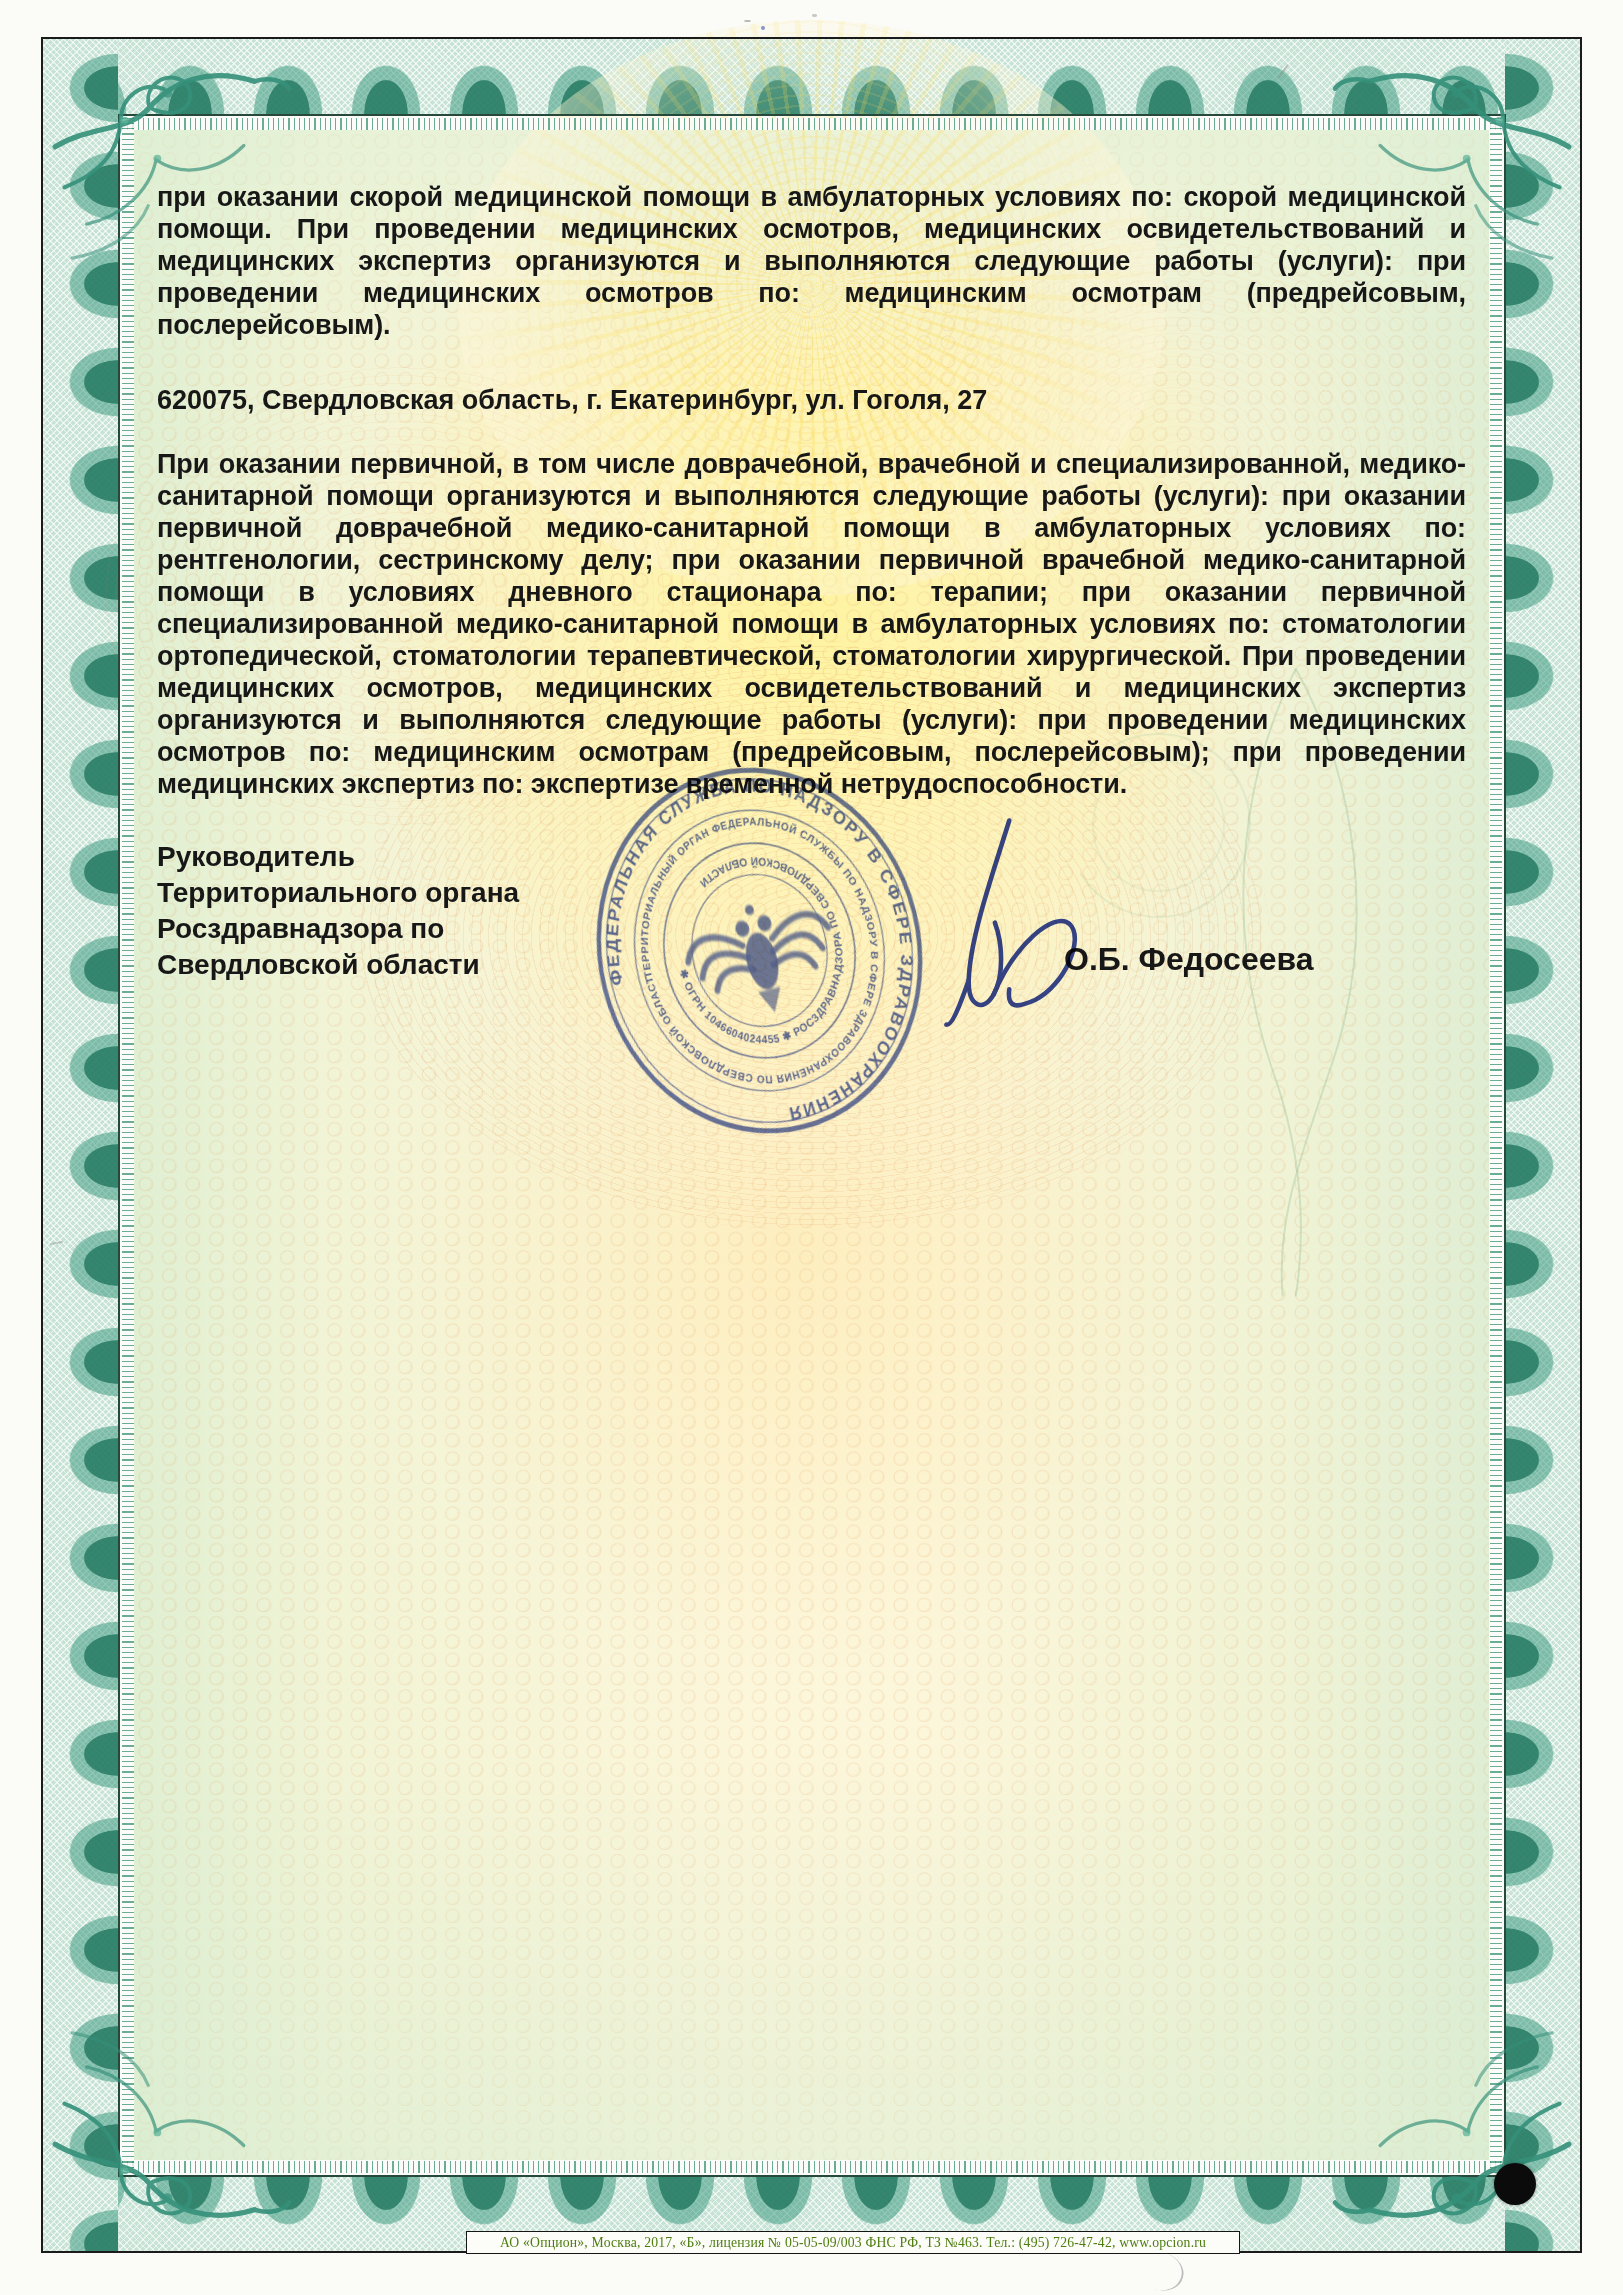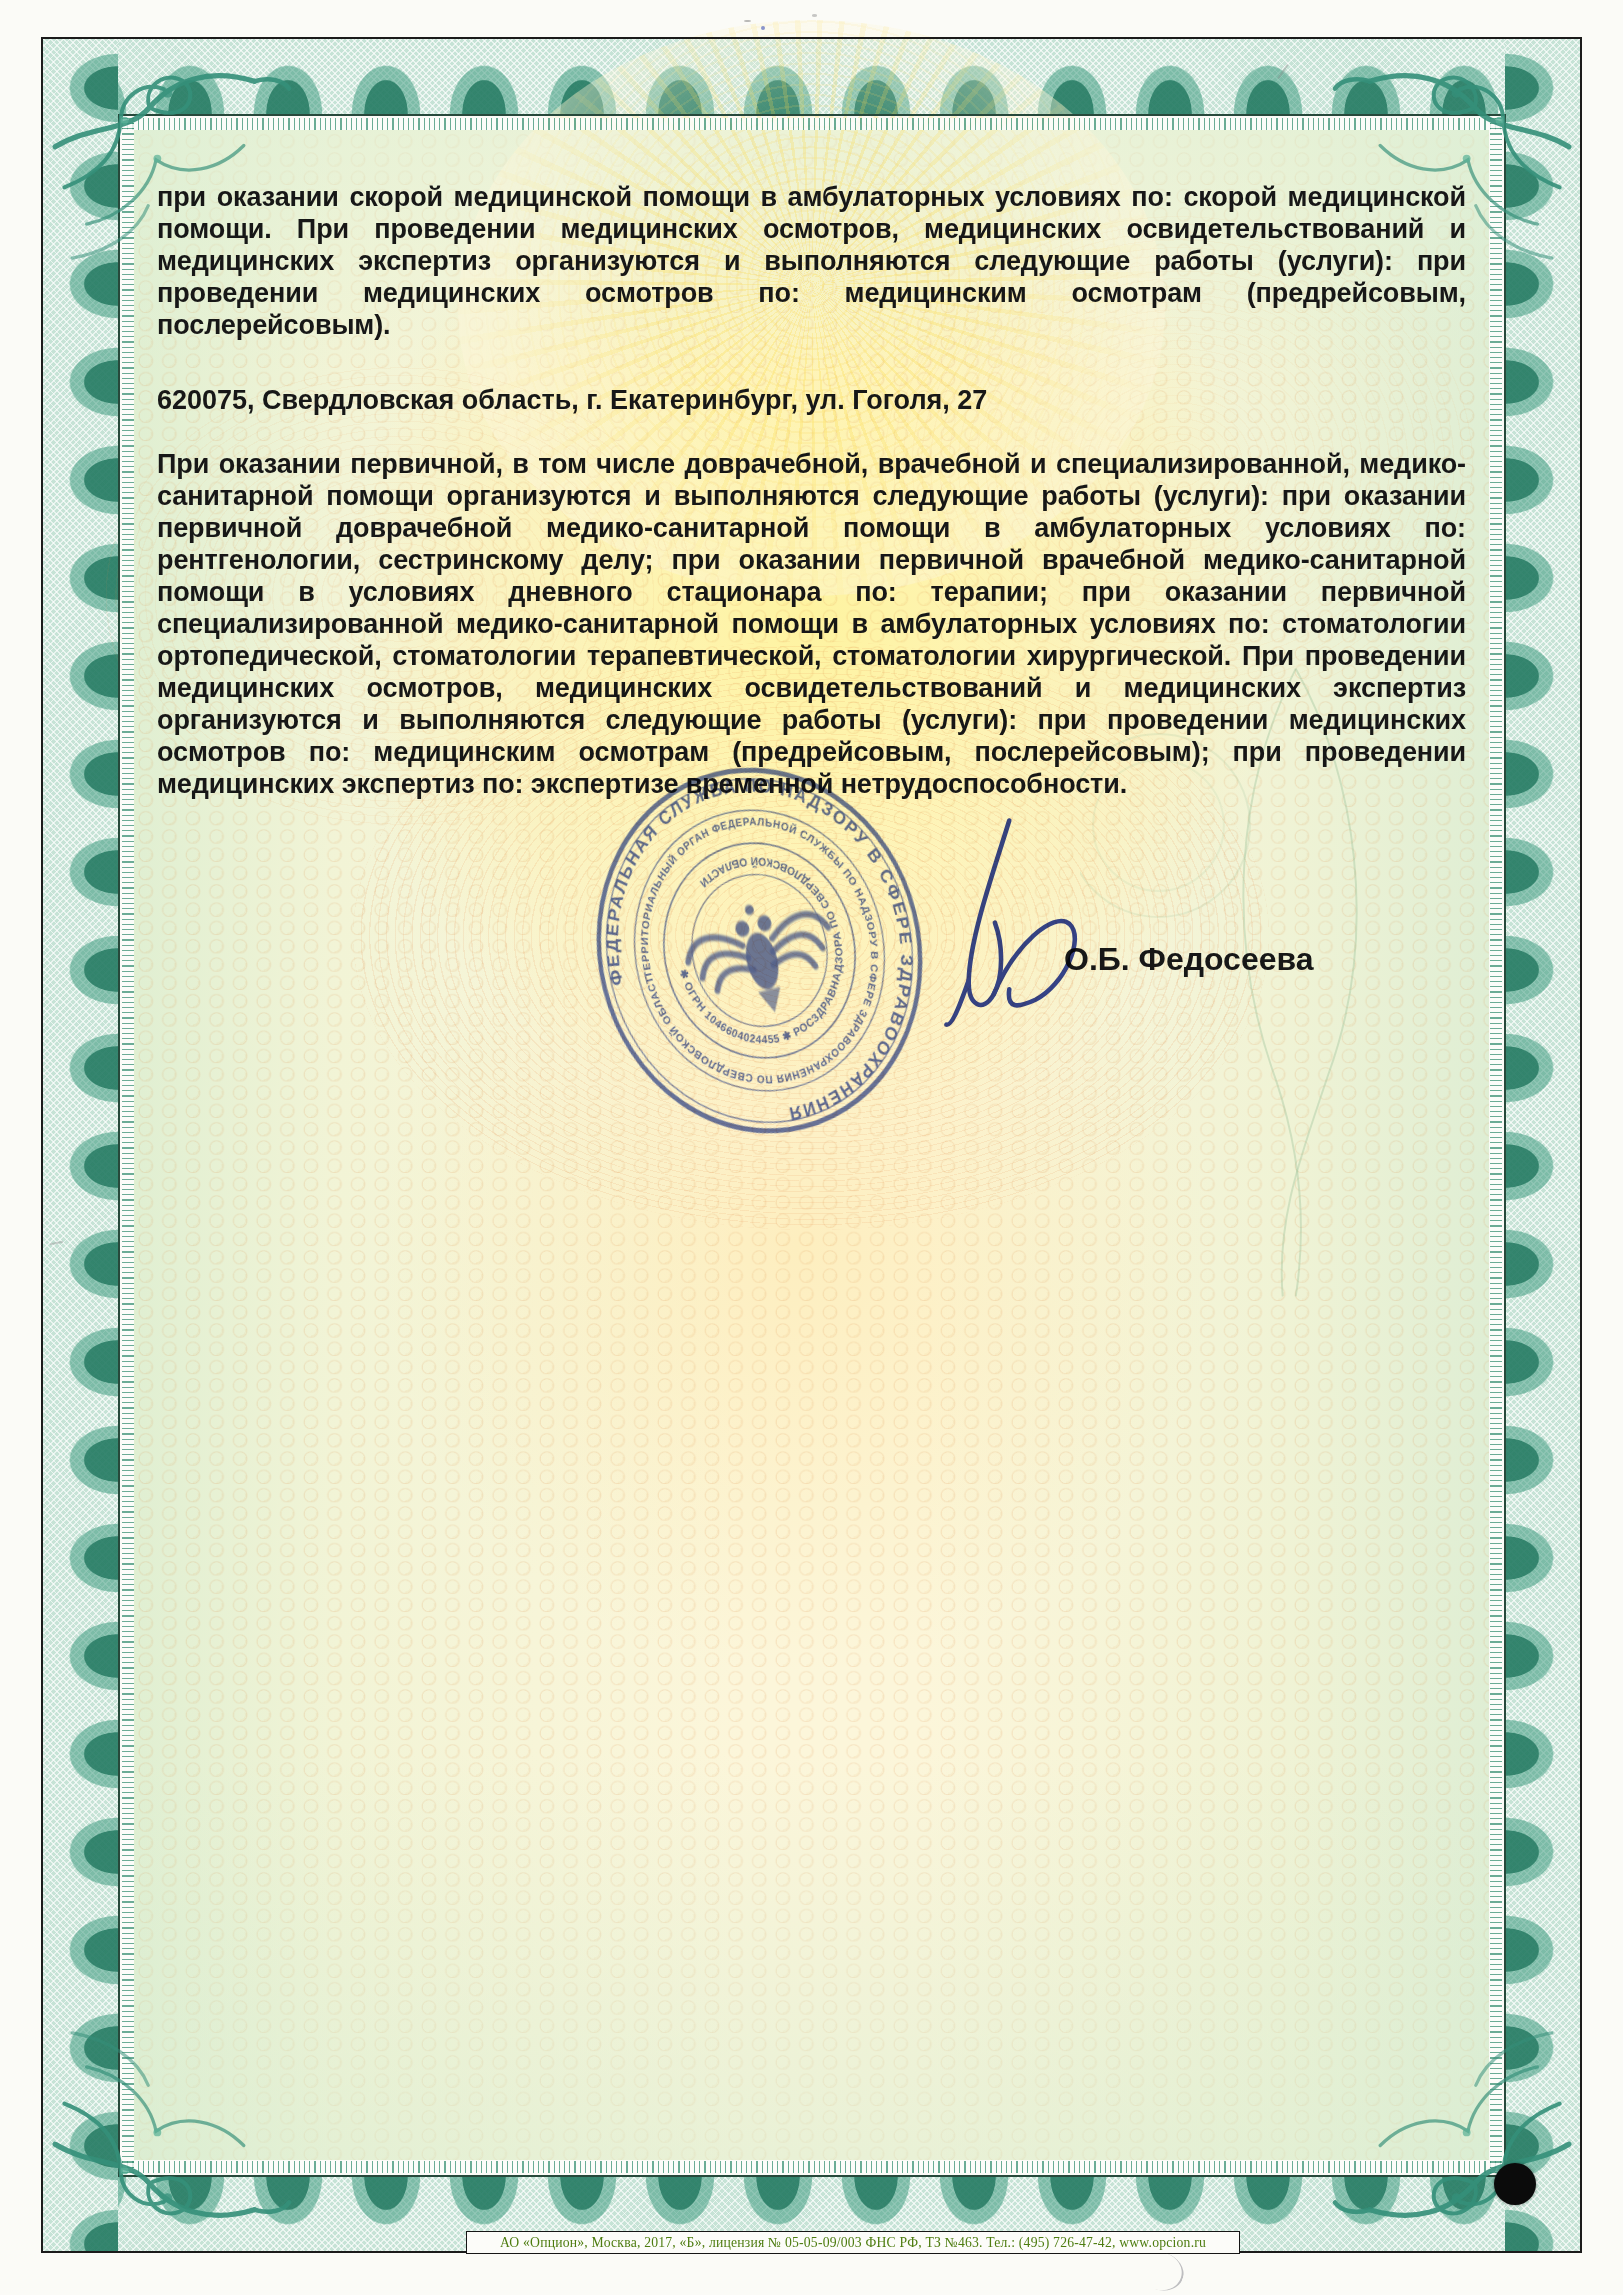--- a/index.html
+++ b/index.html
@@ -173,20 +173,26 @@
       <path d="M330,20 C240,200 220,430 300,650 C330,740 350,850 330,980"></path>
       <circle cx="120" cy="260" r="140" opacity=".5"></circle>
       <circle cx="120" cy="260" r="100" opacity=".4"></circle>
     </g>
   </svg>
 
   <div class="txt para para-top">при оказании скорой медицинской помощи в амбулаторных условиях по: скорой медицинской помощи. При проведении медицинских осмотров, медицинских освидетельствований и медицинских экспертиз организуются и выполняются следующие работы (услуги): при проведении медицинских осмотров по: медицинским осмотрам (предрейсовым, послерейсовым).</div>
   <div class="txt addr">620075, Свердловская область, г. Екатеринбург, ул. Гоголя, 27</div>
   <div class="txt para para-main">При оказании первичной, в том числе доврачебной, врачебной и специализированной, медико-санитарной помощи организуются и выполняются следующие работы (услуги): при оказании первичной доврачебной медико-санитарной помощи в амбулаторных условиях по: рентгенологии, сестринскому делу; при оказании первичной врачебной медико-санитарной помощи в условиях дневного стационара по: терапии; при оказании первичной специализированной медико-санитарной помощи в амбулаторных условиях по: стоматологии ортопедической, стоматологии терапевтической, стоматологии хирургической. При проведении медицинских осмотров, медицинских освидетельствований и медицинских экспертиз организуются и выполняются следующие работы (услуги): при проведении медицинских осмотров по: медицинским осмотрам (предрейсовым, послерейсовым); при проведении медицинских экспертиз по: экспертизе временной нетрудоспособности.</div>
 
+  <div class="txt sign-block">
+    <div>Руководитель</div>
+    <div>Территориального органа</div>
+    <div>Росздравнадзора по</div>
+    <div>Свердловской области</div>
+  </div>
   <div class="txt sign-name">О.Б. Федосеева</div>
 
   <svg class="stamp" viewBox="0 0 540 540">
     <defs>
       <path id="ringO" d="M48,270 a222,222 0 1,1 444,0 a222,222 0 1,1 -444,0"></path>
       <path id="ringM" d="M95,270 a175,175 0 1,1 350,0 a175,175 0 1,1 -350,0"></path>
       <path id="ringI" d="M140,270 a130,130 0 1,0 260,0 a130,130 0 1,0 -260,0"></path>
     </defs>
     <g stroke="#3e52b0" fill="none">
       <circle cx="270" cy="270" r="252" stroke-width="7" opacity=".85"></circle>

